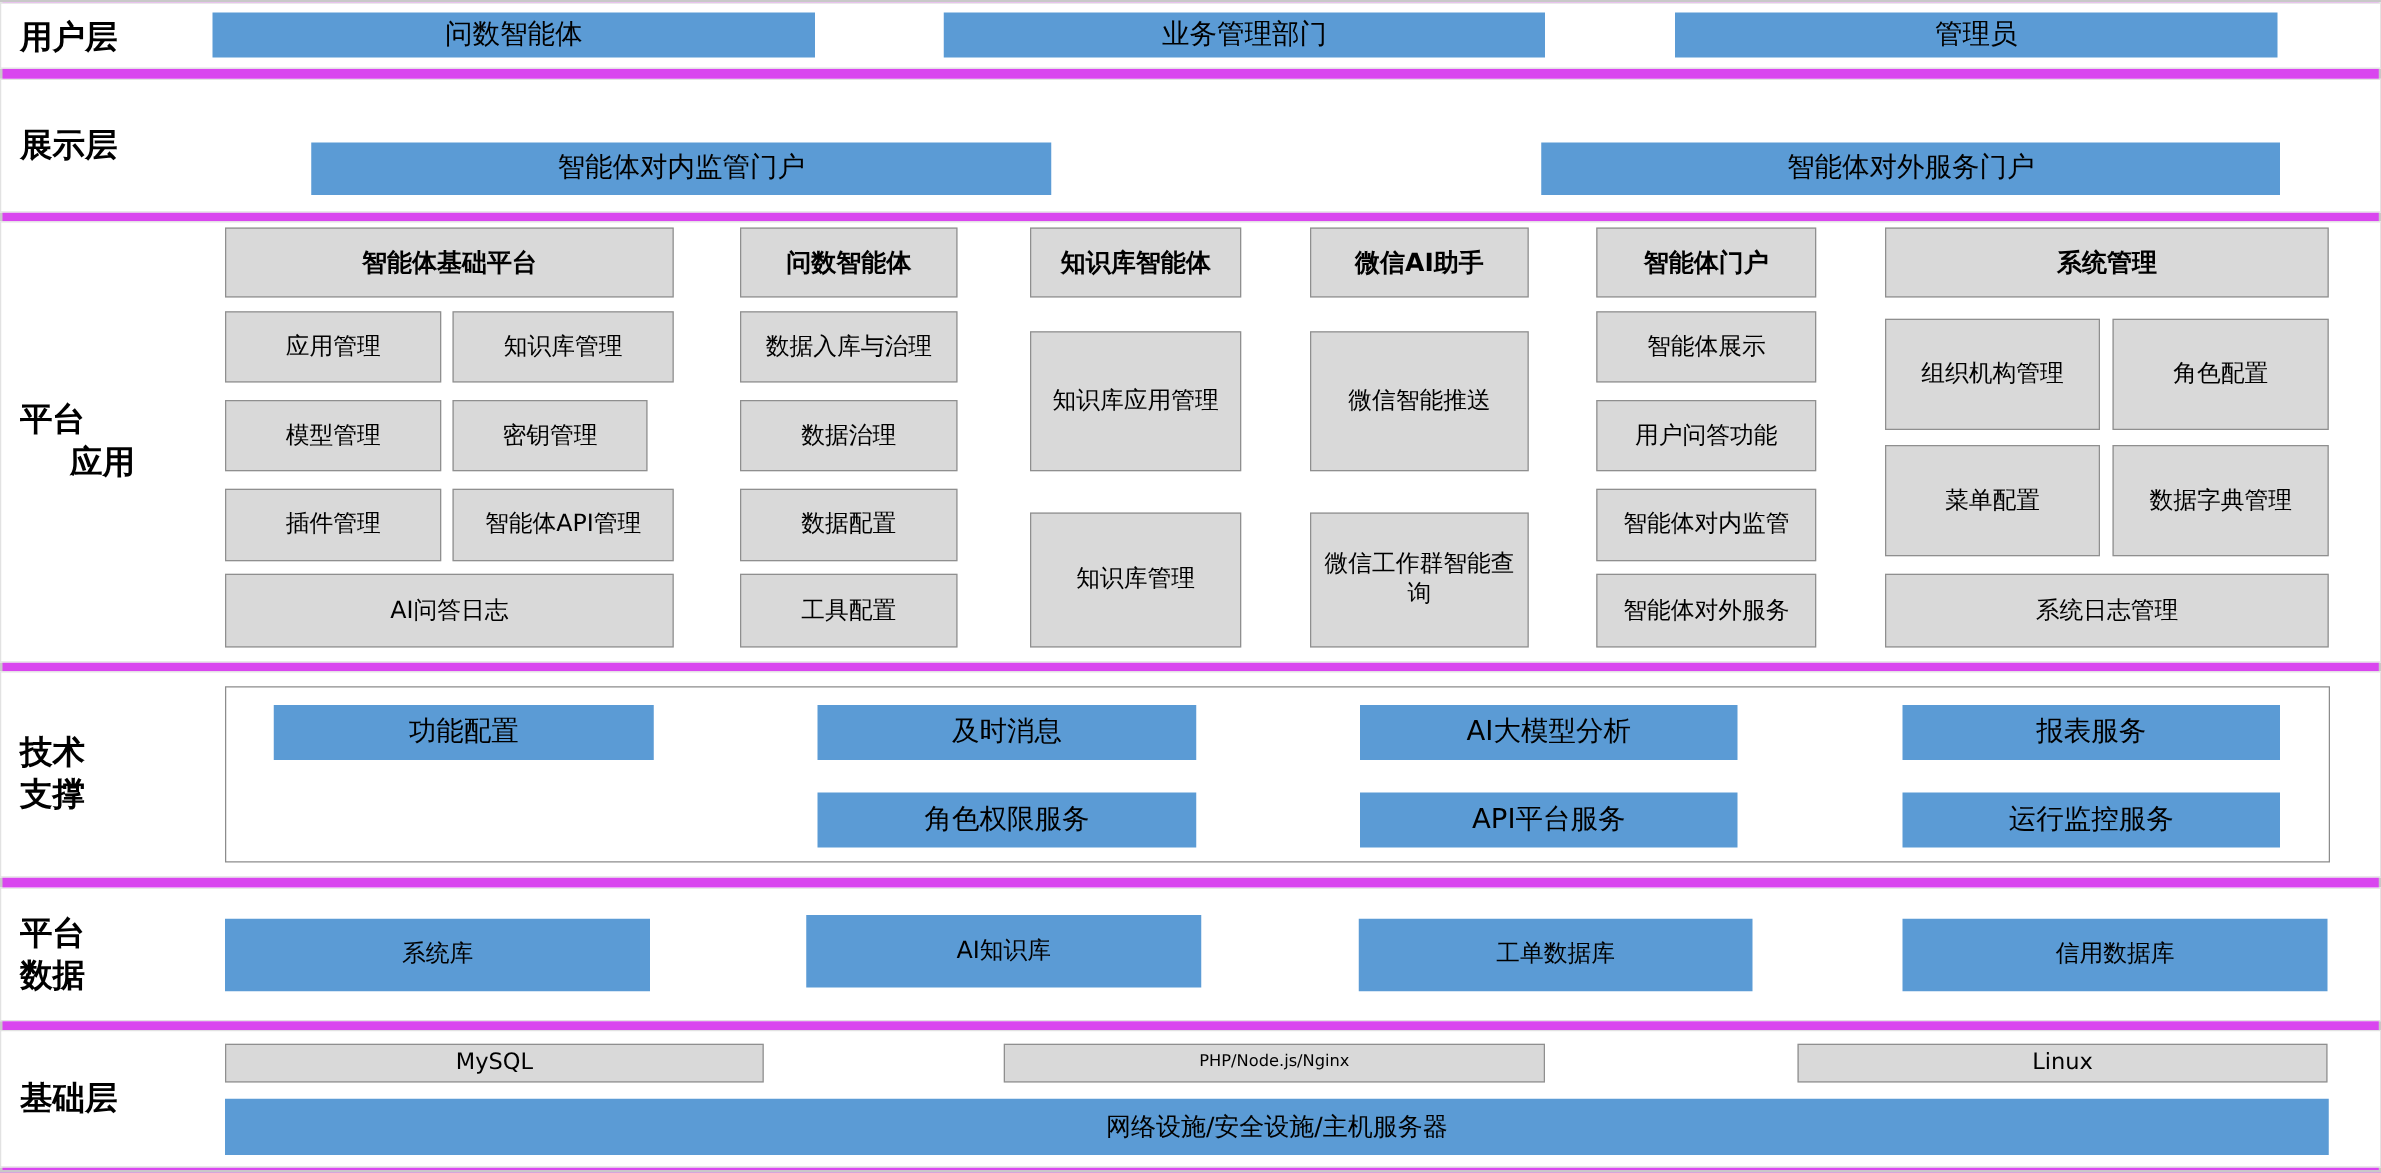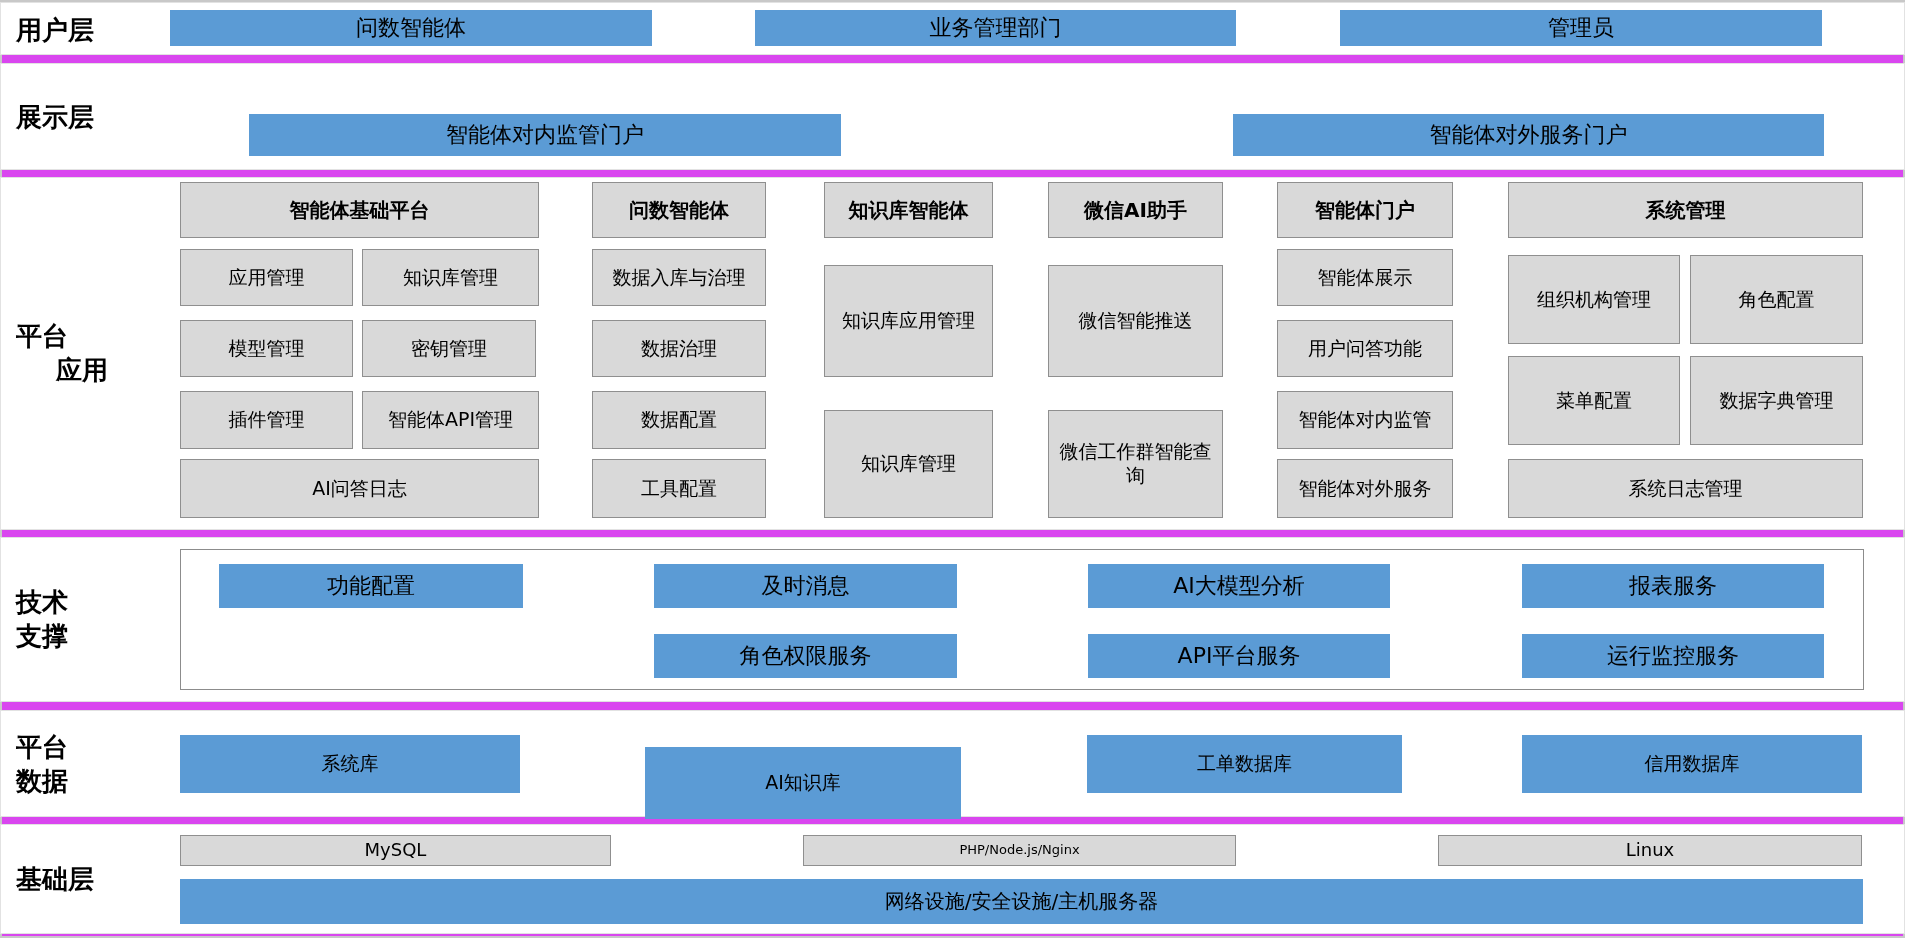--- a/index.html
+++ b/index.html
@@ -35,21 +35,21 @@
   <section class="band" style="top:177px;height:353px;">
     <div class="blabel" style="top:142px;">
       <span style="display:block;">平台</span>
       <span style="display:block;margin-left:40px;">应用</span>
     </div>
 
     <div class="box gray hdr" style="left:180px;top:5px;width:359px;height:56px;">智能体基础平台</div>
     <div class="box gray" style="left:180px;top:72px;width:173px;height:57px;">应用管理</div>
     <div class="box gray" style="left:362px;top:72px;width:177px;height:57px;">知识库管理</div>
     <div class="box gray" style="left:180px;top:143px;width:173px;height:57px;">模型管理</div>
-    <div class="box gray" style="left:362px;top:143px;width:174px;height:57px;">密钥管理</div>
+    <div class="box gray" style="left:362px;top:143px;width:156px;height:57px;">密钥管理</div>
     <div class="box gray" style="left:180px;top:214px;width:173px;height:58px;">插件管理</div>
     <div class="box gray" style="left:362px;top:214px;width:177px;height:58px;">智能体API管理</div>
     <div class="box gray" style="left:180px;top:282px;width:359px;height:59px;">AI问答日志</div>
 
     <div class="box gray hdr" style="left:592px;top:5px;width:174px;height:56px;">问数智能体</div>
     <div class="box gray" style="left:592px;top:72px;width:174px;height:57px;">数据入库与治理</div>
     <div class="box gray" style="left:592px;top:143px;width:174px;height:57px;">数据治理</div>
     <div class="box gray" style="left:592px;top:214px;width:174px;height:58px;">数据配置</div>
     <div class="box gray" style="left:592px;top:282px;width:174px;height:59px;">工具配置</div>
 
@@ -89,21 +89,21 @@
     <div class="box blue" style="left:1088px;top:97px;width:302px;height:44px;">API平台服务</div>
     <div class="box blue" style="left:1522px;top:97px;width:302px;height:44px;">运行监控服务</div>
   </section>
 
   <section class="band" style="top:710px;height:107px;">
     <div class="blabel" style="top:20px;">
       <span style="display:block;">平台</span>
       <span style="display:block;">数据</span>
     </div>
     <div class="box blue small" style="left:180px;top:25px;width:340px;height:58px;">系统库</div>
-    <div class="box blue small" style="left:645px;top:37px;width:316px;height:72px;text-align:right;">AI知识库</div>
+    <div class="box blue small" style="left:645px;top:22px;width:316px;height:58px;text-align:right;">AI知识库</div>
     <div class="box blue small" style="left:1087px;top:25px;width:315px;height:58px;">工单数据库</div>
     <div class="box blue small" style="left:1522px;top:25px;width:340px;height:58px;">信用数据库</div>
   </section>
 
   <section class="band" style="top:824px;height:110px;">
     <div class="blabel" style="top:38px;">基础层</div>
     <div class="box gray" style="left:180px;top:11px;width:431px;height:31px;font-size:18px;">MySQL</div>
     <div class="box gray" style="left:803px;top:11px;width:433px;height:31px;font-size:13px;">PHP/Node.js/Nginx</div>
     <div class="box gray" style="left:1438px;top:11px;width:424px;height:31px;font-size:18px;">Linux</div>
     <div class="box blue infra-blue" style="left:180px;top:55px;width:1683px;height:45px;">网络设施/安全设施/主机服务器</div>

